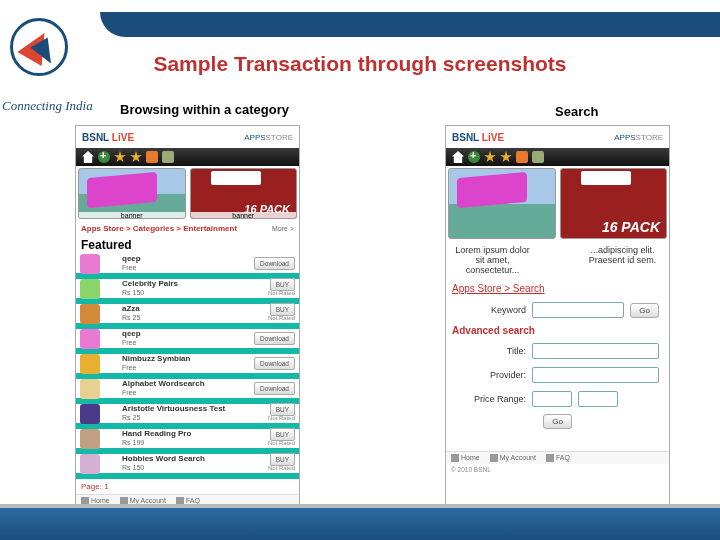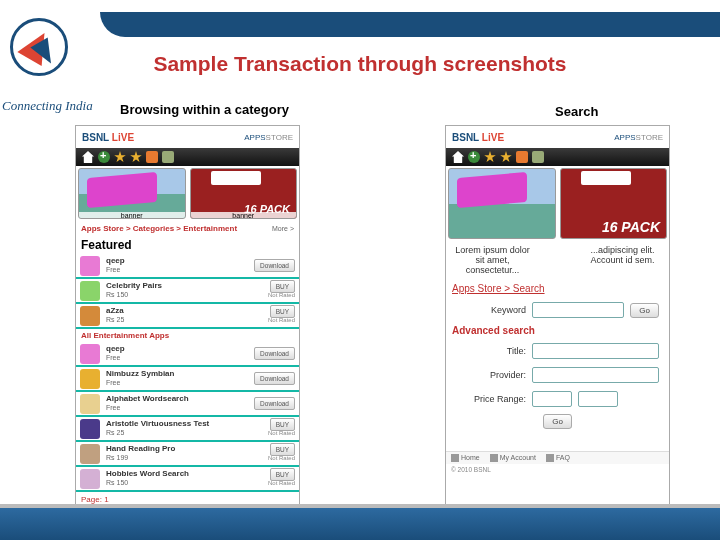--- a/index.html
+++ b/index.html
@@ -40,21 +40,21 @@
   .solitaire { background: #9a2020; }
   .solitaire::after { content: ""; position: absolute; top: 2px; left: 20px; width: 50px; height: 14px; background: #fff; border-radius: 2px; }
   .solitaire-txt { position: absolute; top: 3px; left: 24px; font-size: 8px; color: #9a2020; font-weight: bold; }
   .pack16 { position: absolute; bottom: 3px; right: 6px; font-size: 11px; font-weight: bold; color: #fff; font-style: italic; }
   .banner-label { position: absolute; bottom: -1px; left: 0; right: 0; text-align: center; font-size: 7px; background: rgba(255,255,255,0.8); }
 
   .breadcrumb { padding: 3px 5px; font-size: 8px; color: #c03030; font-weight: bold; display: flex; align-items: center; }
   .breadcrumb .more { margin-left: auto; font-size: 7px; color: #666; font-weight: normal; }
   .section-hdr { padding: 2px 5px; font-size: 12px; font-weight: bold; color: #000; }
   .all-apps-hdr { padding: 2px 5px; font-size: 8px; font-weight: bold; color: #c03030; }
-  .app-row { display: flex; align-items: center; height: 25px; padding: 0 4px; border-bottom: 2px solid #14b8a6; }
+  .app-row { display: flex; align-items: center; height: 25px; padding: 0 4px; border-bottom: 6px solid #14b8a6; gap: 16px; }
   .app-ic { width: 20px; height: 20px; margin-right: 6px; border-radius: 3px; flex-shrink: 0; }
   .app-info { flex: 1; line-height: 1.1; }
   .app-nm { font-weight: bold; font-size: 8px; color: #333; }
   .app-pr { font-size: 7px; color: #666; }
   .app-btn { font-size: 6.5px; padding: 2px 5px; border: 1px solid #aaa; background: linear-gradient(#fff,#ddd); border-radius: 2px; color: #555; }
   .app-btn + .rating { display: block; font-size: 6px; color: #888; margin-top: 1px; }
   .app-right { text-align: right; line-height: 1.2; }
   .pager { padding: 3px 5px; font-size: 8px; color: #c03030; }
   .ph-footer { padding: 2px 5px; font-size: 7px; color: #666; background: #f7f7f7; display: flex; gap: 10px; border-top: 1px solid #ddd; }
   .ph-foot-ic { width: 8px; height: 8px; display: inline-block; background: #999; margin-right: 2px; vertical-align: middle; }
@@ -135,21 +135,20 @@
       </div>
       <div class="app-row">
         <div class="app-ic" style="background:#d48a3a"></div>
         <div class="app-info">
           <div class="app-nm">aZza</div>
           <div class="app-pr">Rs 25</div>
         </div>
         <div class="app-right"><span class="app-btn">BUY</span><span class="rating">Not Rated</span></div>
       </div>
     </div>
-  <div class="all-apps-hdr">All Entertainment Apps</div>
   <div id="all-list">
       <div class="app-row">
         <div class="app-ic" style="background:#e87ad4"></div>
         <div class="app-info">
           <div class="app-nm">qeep</div>
           <div class="app-pr">Free</div>
         </div>
         <div class="app-right"><span class="app-btn">Download</span></div>
       </div>
       <div class="app-row">
@@ -219,21 +218,21 @@
     <div class="banner tycoon">
         <span class="tycoon-txt" style="font-size:11px">San Francisco</span>
       </div>
     <div class="banner solitaire">
         <span class="solitaire-txt" style="font-size:10px">solitaire</span>
         <span class="pack16" style="font-size:14px">16 PACK</span>
       </div>
   </div>
   <div class="lorem">
     <div>Lorem ipsum dolor sit amet, consectetur...</div>
-      <div>...adipiscing elit. Account id sem.</div>
+      <div>...adipiscing elit. Praesent id sem.</div>
   </div>
   <div class="search-hdr">Apps Store &gt; Search</div>
   <div class="search-row">
     <span class="search-lbl">Keyword</span>
     <span class="search-in"></span>
     <span class="go-btn">Go</span>
   </div>
   <div class="adv-hdr">Advanced search</div>
   <div class="search-row">
       <span class="search-lbl">Title:</span>

